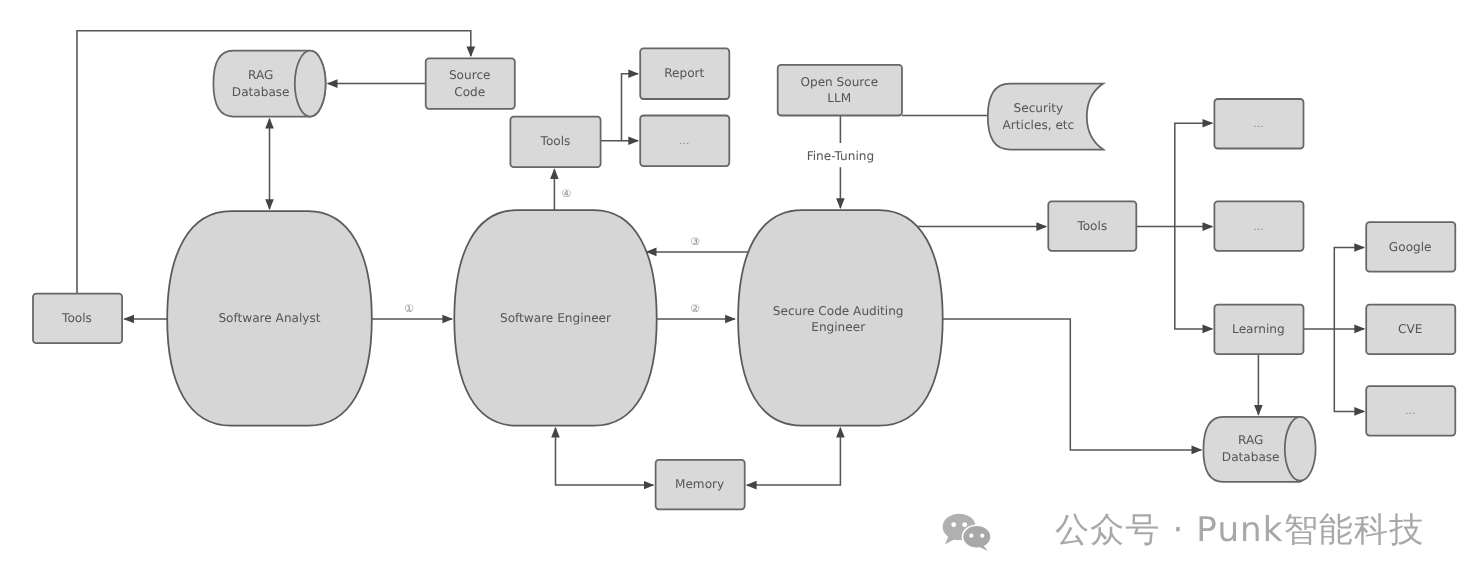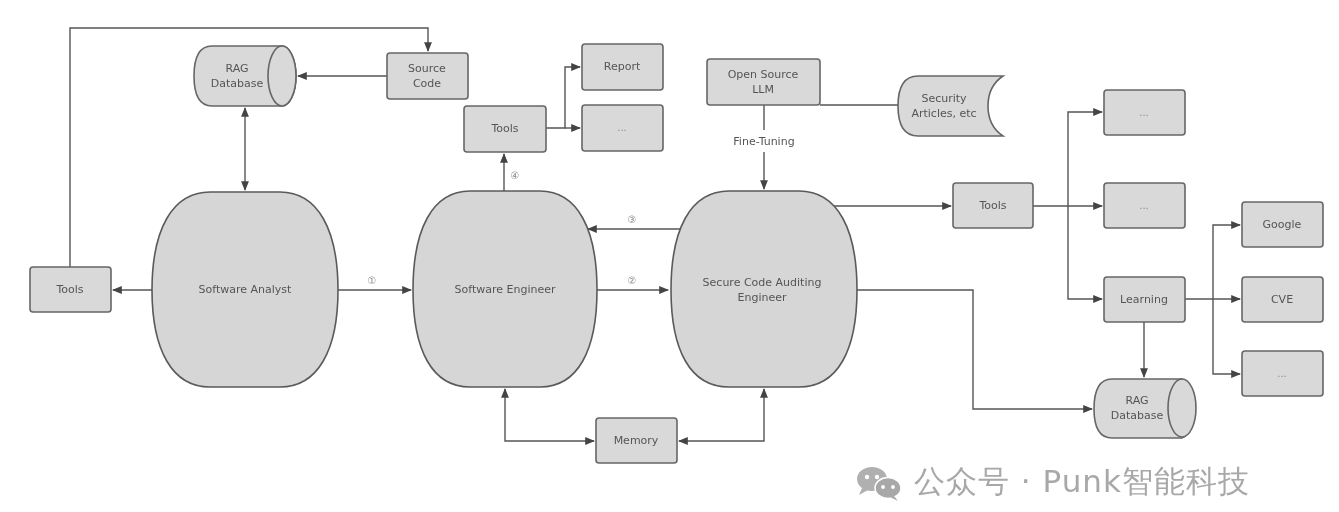--- a/index.html
+++ b/index.html
@@ -4,21 +4,21 @@
 <style>
   html, body { margin: 0; padding: 0; background: #ffffff; }
   body { width: 1339px; height: 512px; position: relative; overflow: hidden; font-family: "DejaVu Sans", sans-serif; }
   #diagram { position: absolute; left: 0; top: 0; }
   .box { fill: #d9d9d9; stroke: #666666; stroke-width: 1.6; }
   .blob { fill: #d6d6d6; stroke: #5a5a5a; stroke-width: 1.6; }
   .edge { fill: none; stroke: #555555; stroke-width: 1.4; }
   .lbl { font-family: "DejaVu Sans", sans-serif; font-size: 12px; fill: #555555; text-anchor: middle; dominant-baseline: middle; }
   .small { font-size: 11px; }
   .step { font-size: 10px; fill: #8a8a8a; }
-  .watermark { position: absolute; left: 852px; top: 460px; height: 44px; display: flex; align-items: center; color: #a8a8a8; font-family: "DejaVu Sans", sans-serif; font-size: 31px; letter-spacing: 1px; }
+  .watermark { position: absolute; left: 852px; top: 460px; height: 44px; display: flex; align-items: center; color: #a8a8a8; font-family: "DejaVu Sans", sans-serif; font-size: 31px; letter-spacing: 1px; gap: 45px; }
   .wm-icon { width: 56px; height: 40px; margin-right: 6px; position: relative; }
 </style>
 </head>
 <body>
 
 <svg id="diagram" width="1339" height="512" viewBox="0 0 1339 512">
   <defs>
     <marker id="arr" viewBox="0 0 10 10" refX="9" refY="5" markerWidth="7" markerHeight="7" orient="auto-start-reverse">
       <path d="M0,1 L10,5 L0,9 z" fill="#444"></path>
     </marker>

